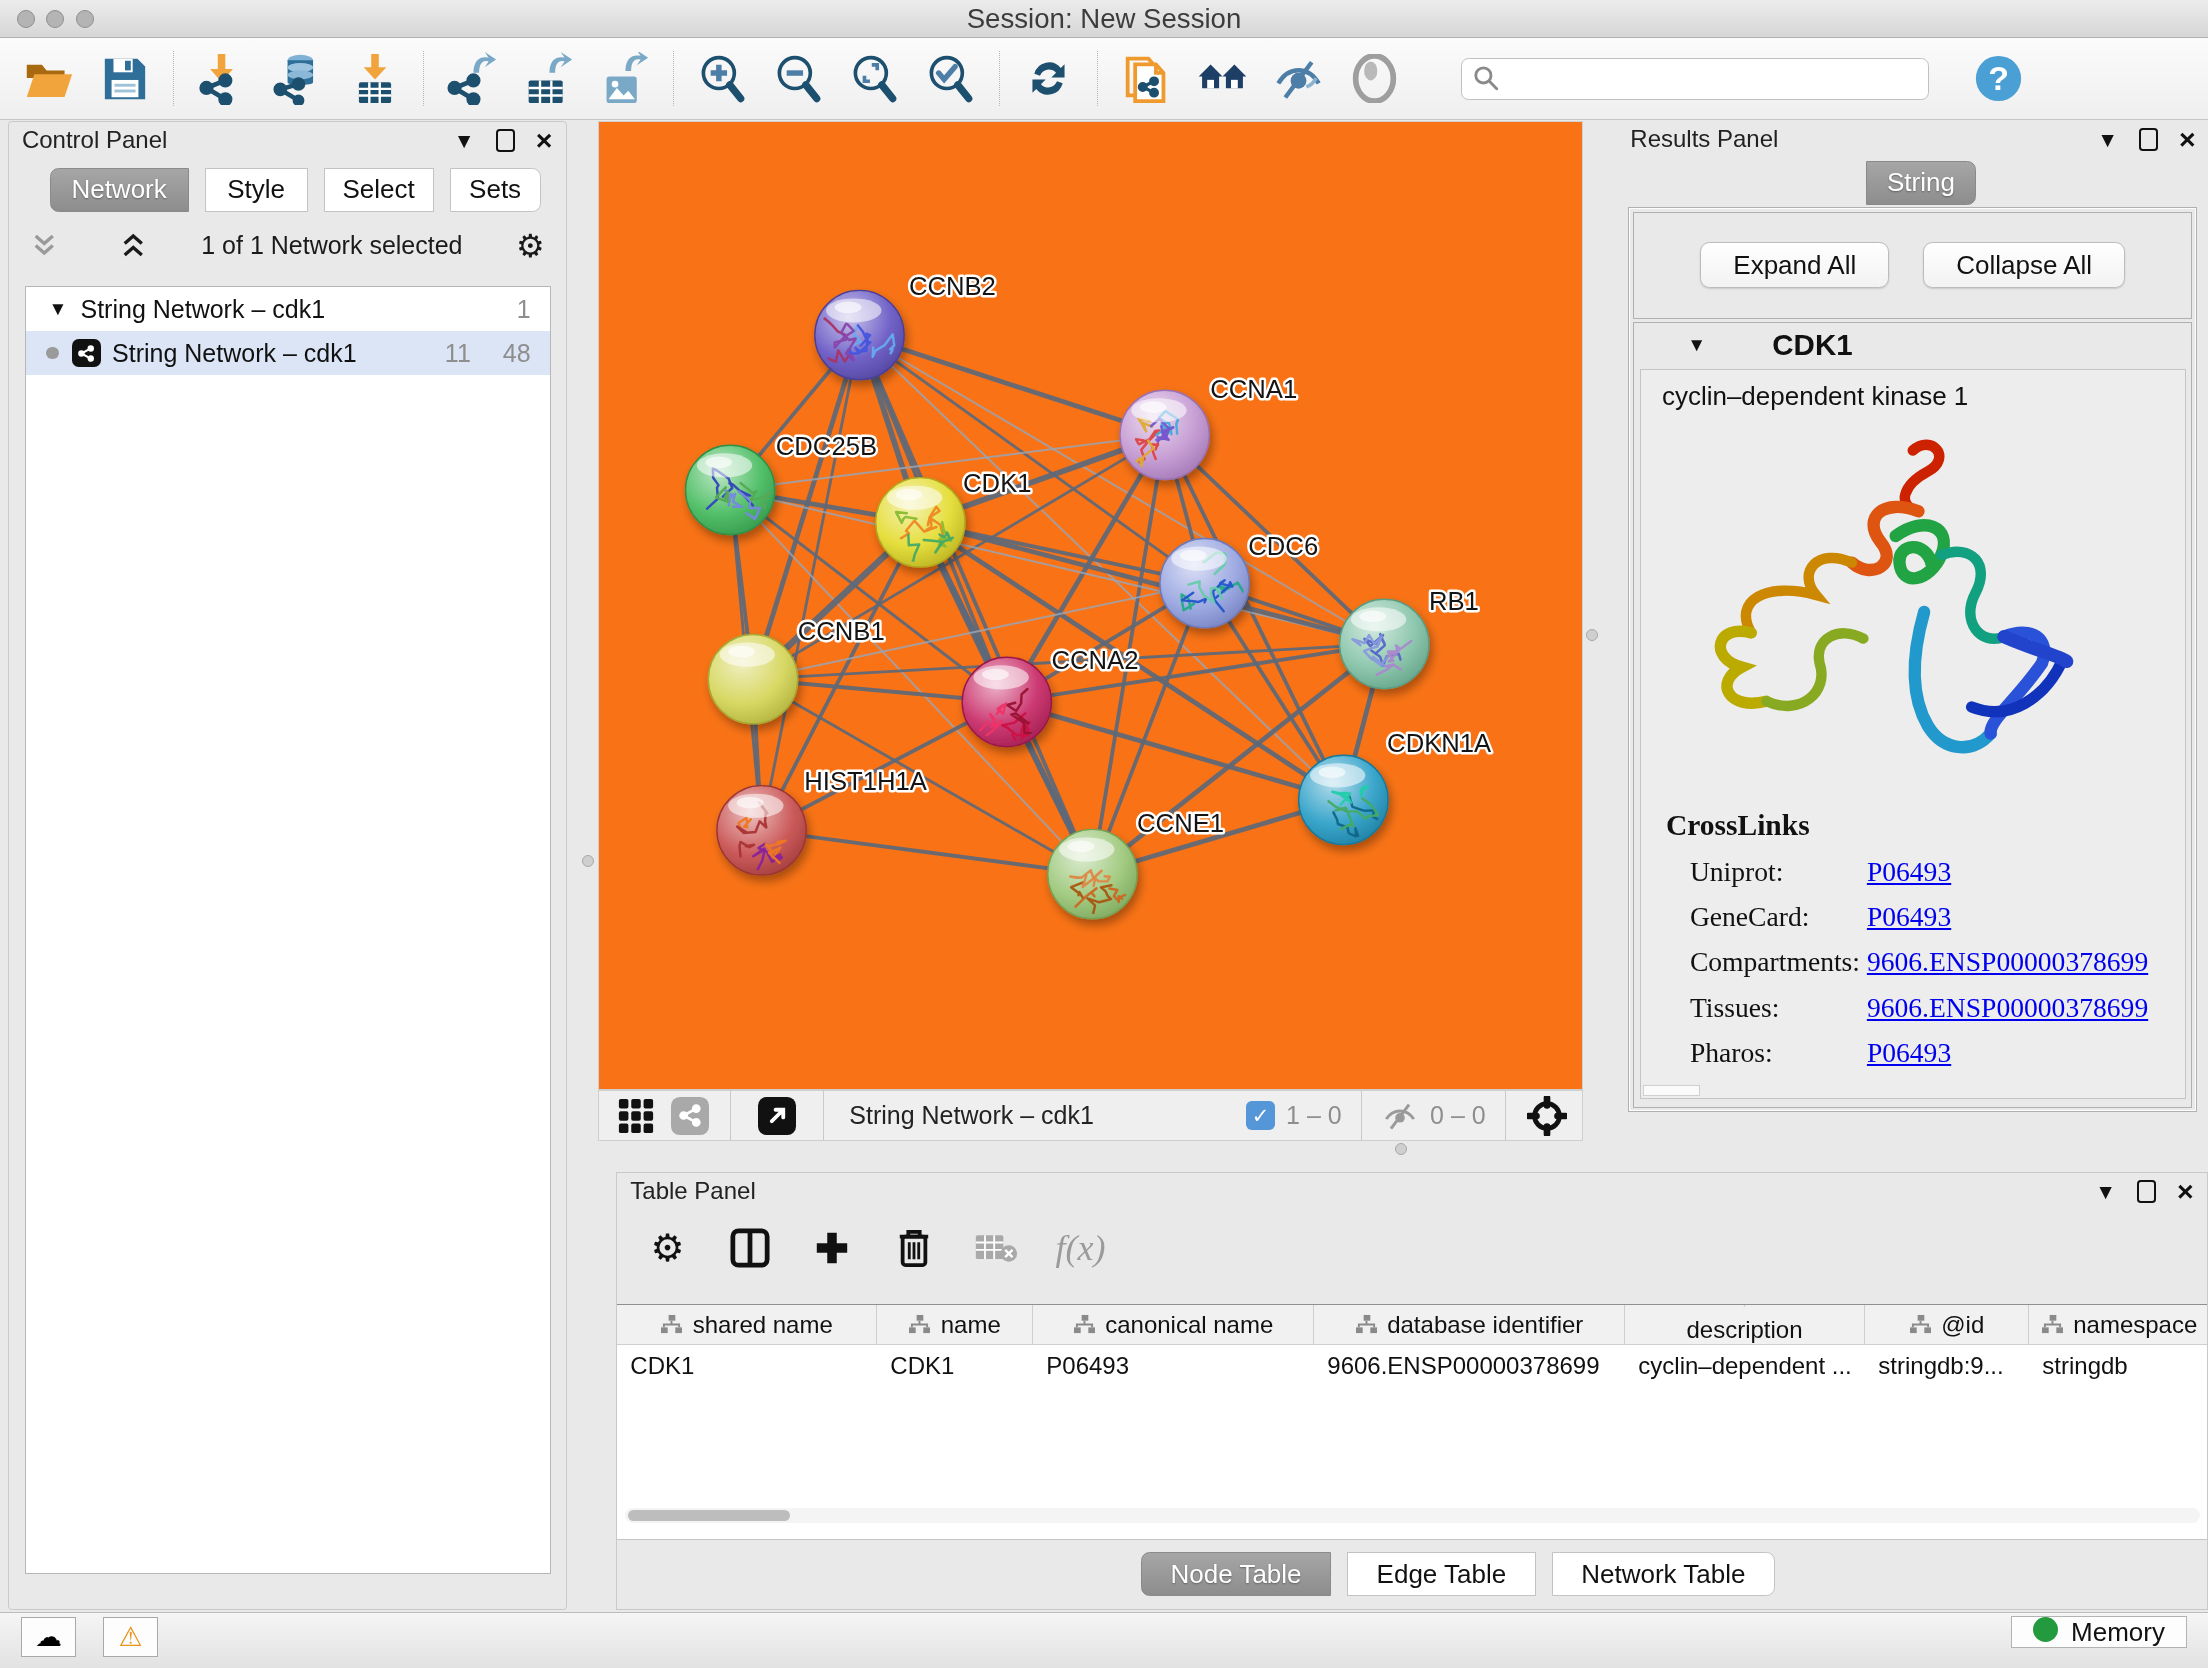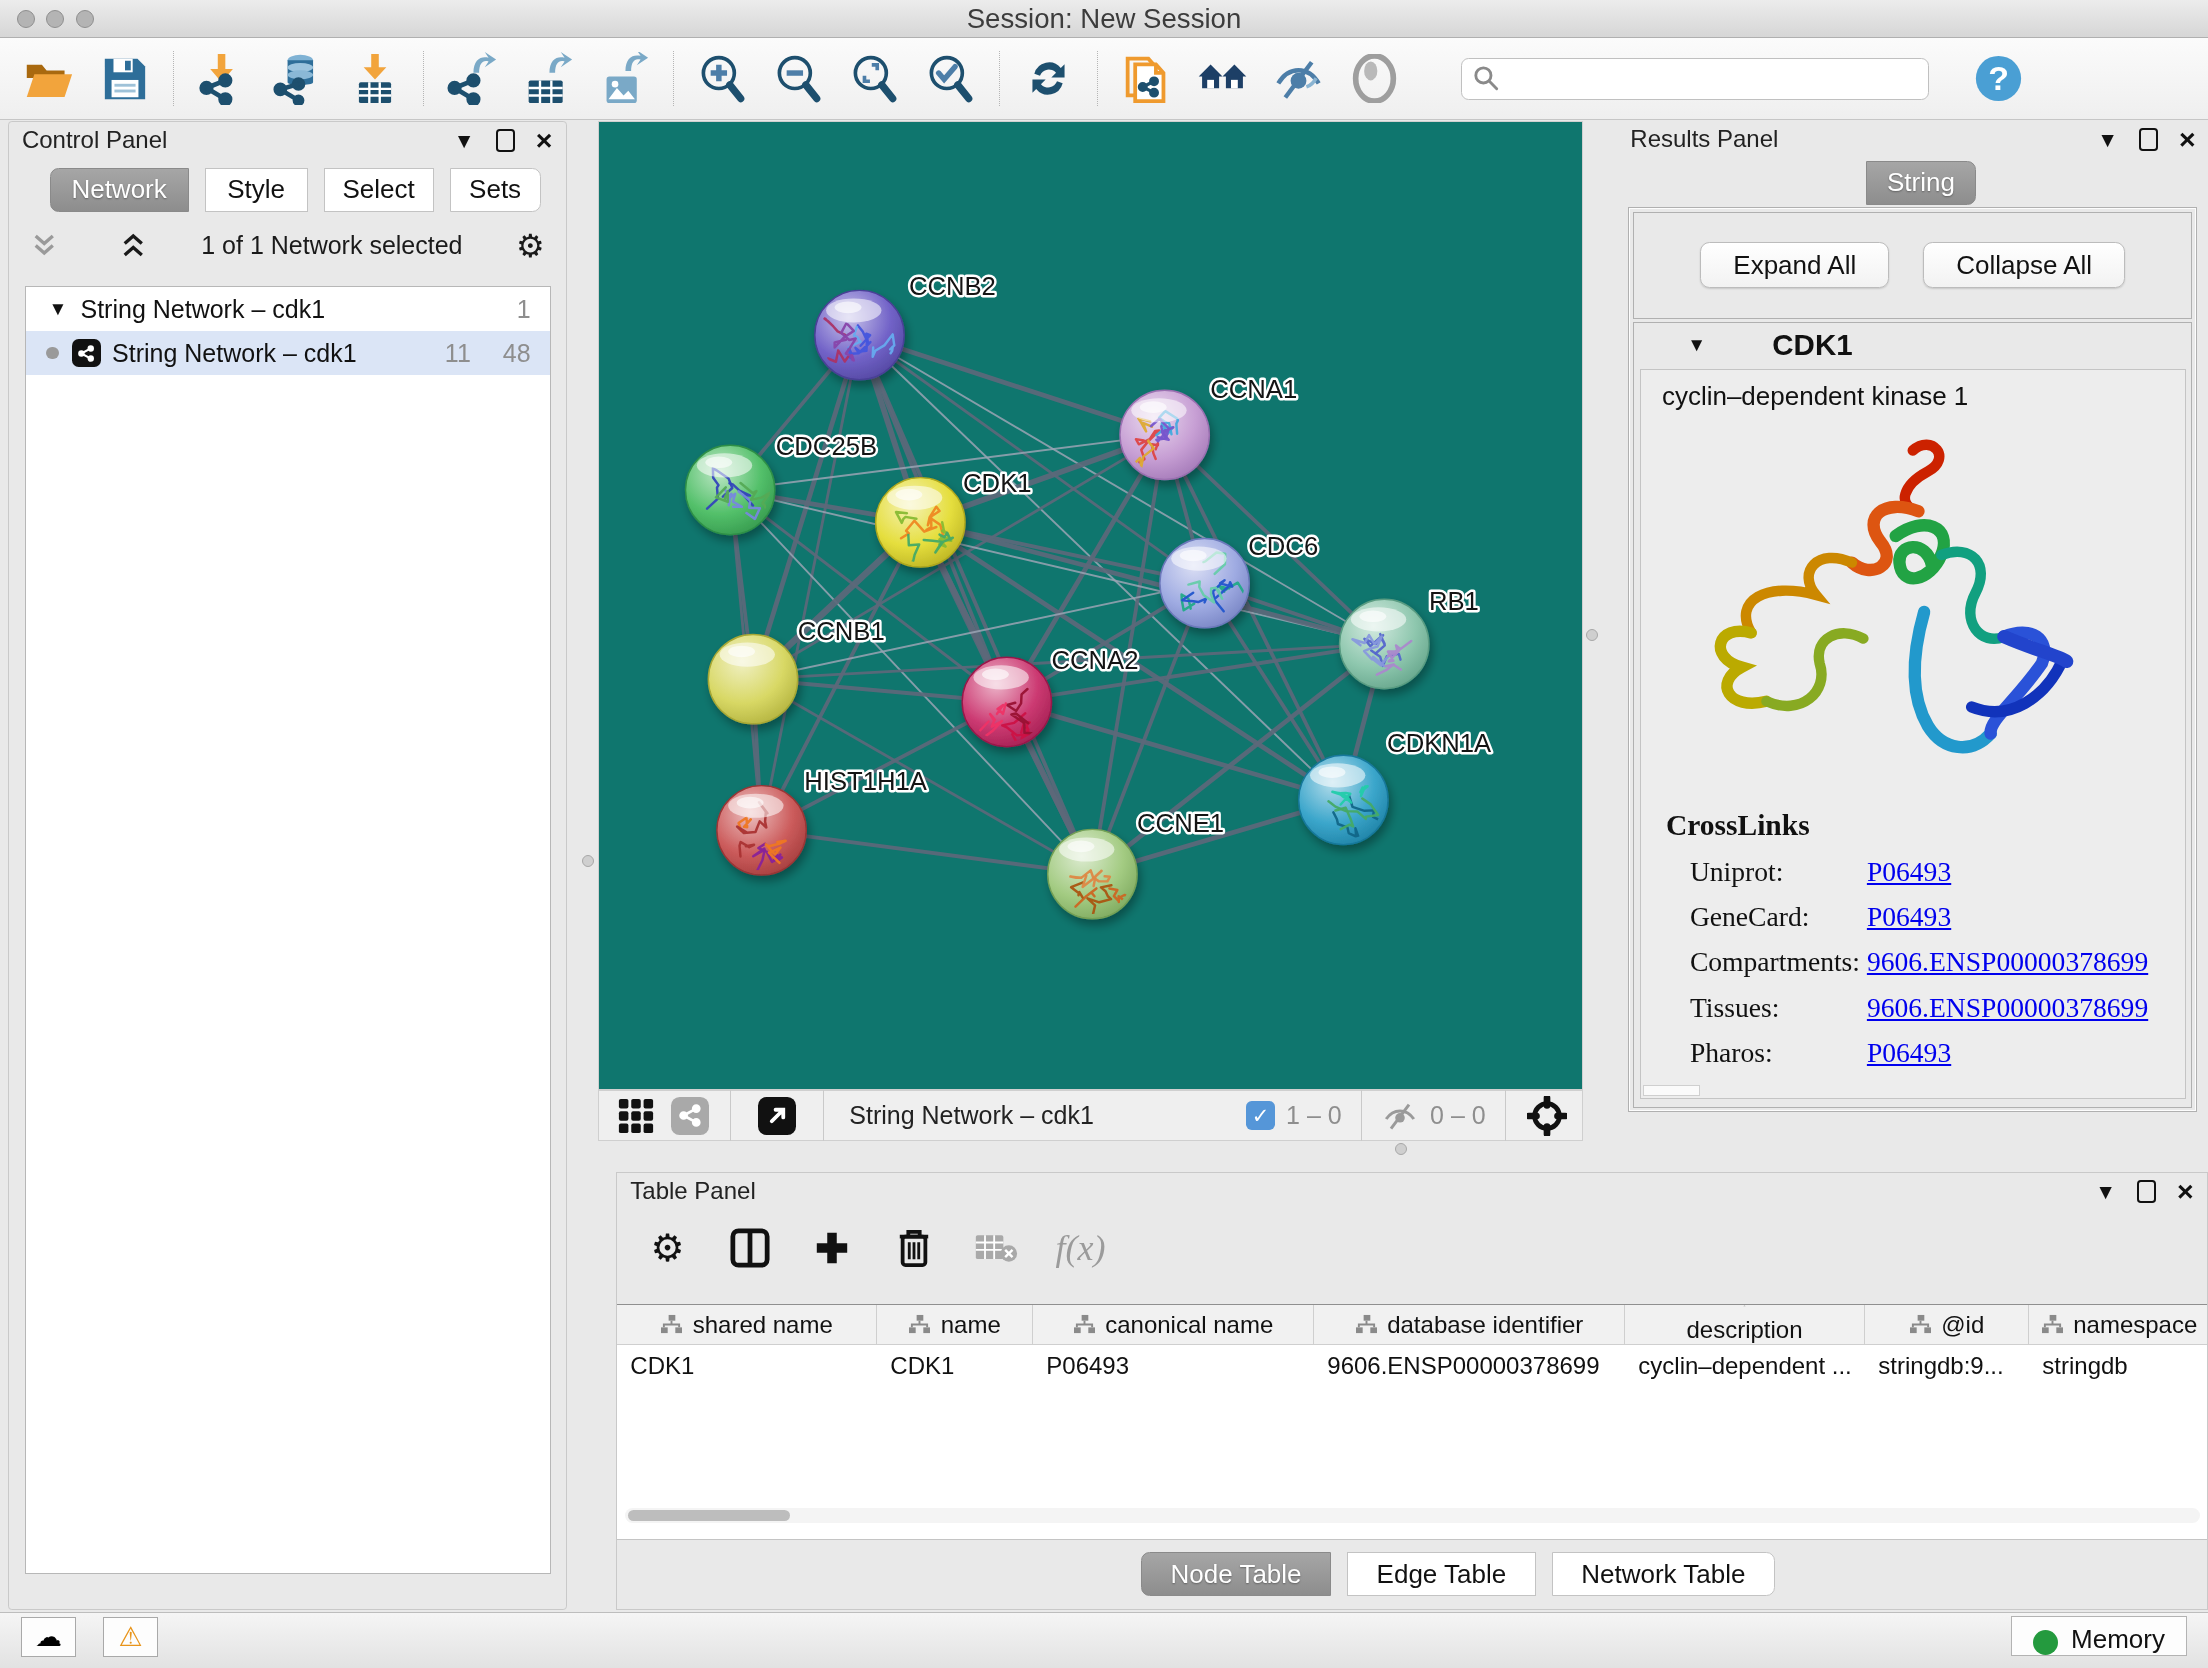--- a/index.html
+++ b/index.html
@@ -50,21 +50,21 @@
     background:#fff; border:1px solid #b7b7b7; }
   .netrow { display:flex; align-items:center; height:44px; font-size:25px; color:#111; padding:0 9.5px; }
   .netrow .count { margin-left:auto; color:#8e8e8e; display:flex; gap:32px; padding-right:9.5px; }
   .netrow.child { background:#dbe5f6; }
   .tri { font-size:19px; color:#111; margin:0 13.3px; }
   .dot-bullet { width:12.4px; height:12.4px; border-radius:50%; background:#9a9a9a; margin:0 13.3px 0 11.4px; }
   .appicon { width:28.5px; height:28.5px; background:#111; border-radius:6.7px; display:flex;
     align-items:center; justify-content:center; margin-right:11.4px; }
 
   
-  #canvas-area { left:598px; top:121px; width:985px; height:969px; background:#0f766e;
+  #canvas-area { left:598px; top:121px; width:985px; height:969px; background:#f97316;
     border:1px solid #d0d0d0; }
   #view-toolbar { left:598px; top:1090px; width:985px; height:51px; background:#efefef;
     border:1px solid #cfcfcf; display:flex; align-items:center; }
   .vt-sep { width:0; height:51px; border-left:1px solid #c9c9c9; }
   .vt-title { font-size:25px; color:#222; margin:0 25px; }
   .vt-count { font-size:25px; color:#8e8e8e; display:flex; align-items:center; gap:11.4px; }
   .vt-check { width:28.5px; height:28.5px; background:#5596d8; border-radius:5.7px; color:#fff;
     font-size:21px; display:flex; align-items:center; justify-content:center; }
   .gray-sq { width:38px; height:38px; background:#a9a9a9; border-radius:8.6px; display:flex;
     align-items:center; justify-content:center; }
@@ -118,22 +118,22 @@
   .hthumb { position:absolute; left:3.8px; top:1.9px; width:162px; height:11.4px; background:#bdbdbd; border-radius:5.7px; }
   .tp-tabs { position:absolute; left:508px; top:379px; display:flex; }
   .tp-tabs .tab { height:44px; padding:0 28.5px; }
 
   
   #statusbar { position:absolute; left:0; top:1612px; width:2208px; height:56px;
     background:linear-gradient(#f5f5f5,#e2e2e2); border-top:1px solid #bdbdbd; }
   .sb-btn { position:absolute; top:3.8px; width:55px; height:40px; background:#fdfdfd;
     border:1.9px solid #a9a9a9; display:flex; align-items:center; justify-content:center;
     font-size:27px; cursor:pointer; }
-  #memory-btn { position:absolute; right:21px; top:2.9px; height:40px; background:#fdfdfd;
-    border:1.9px solid #b3b3b3; display:flex; align-items:flex-end; gap:13.3px; padding:0 21px;
+  #memory-btn { position:absolute; right:21px; top:2.9px; height:32px; background:#fdfdfd;
+    border:1.9px solid #b3b3b3; display:flex; align-items:flex-start; gap:13.3px; padding:0 21px;
     font-size:26px; color:#111; cursor:pointer; }
   .green-dot { width:25px; height:25px; border-radius:50%; background:#249a3e; }
 
   svg { display:block; }
   .nlabel { font-family:"Liberation Sans", sans-serif; font-size:27px; fill:#141414;
     paint-order:stroke; stroke:#ffffff; stroke-width:5px; stroke-linejoin:round; }
 </style>
 </head>
 <body>
 

